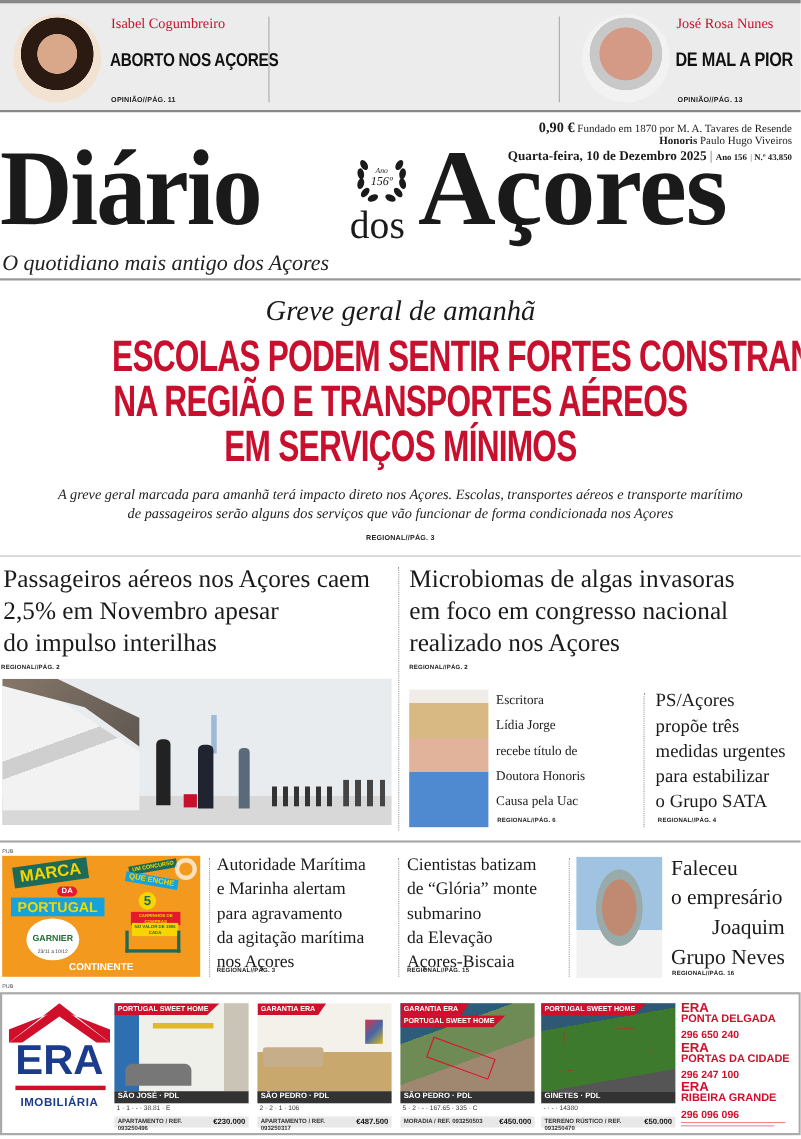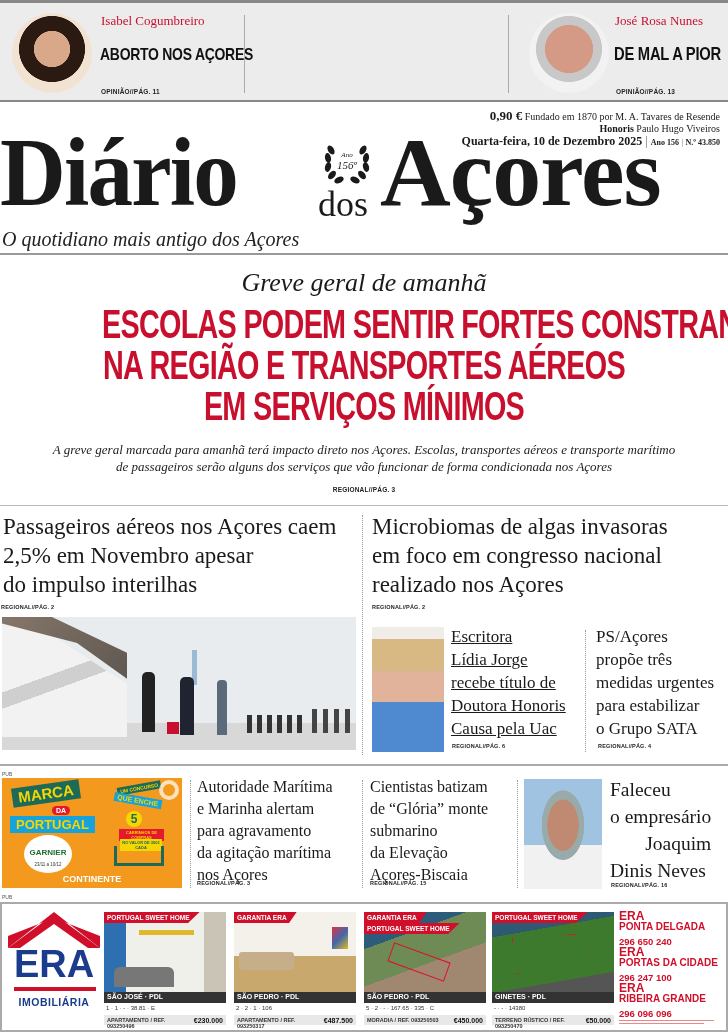--- a/index.html
+++ b/index.html
@@ -158,21 +158,21 @@
   <div style="position:absolute;left:190px;top:33px;width:5px;height:35px;background:#9cb9d6;"></div>
   <div style="position:absolute;left:140px;top:55px;width:13px;height:60px;background:#222;border-radius:5px 5px 0 0;"></div>
   <div style="position:absolute;left:178px;top:60px;width:14px;height:58px;background:#1f2430;border-radius:5px 5px 0 0;"></div>
   <div style="position:absolute;left:215px;top:63px;width:10px;height:55px;background:#5a6a7a;border-radius:4px 4px 0 0;"></div>
   <div style="position:absolute;left:165px;top:105px;width:12px;height:12px;background:#c8102e;"></div>
   <div style="position:absolute;left:245px;top:98px;width:60px;height:18px;background:repeating-linear-gradient(90deg,#333 0 5px,transparent 5px 10px);"></div>
   <div style="position:absolute;left:310px;top:92px;width:40px;height:24px;background:repeating-linear-gradient(90deg,#444 0 5px,transparent 5px 11px);"></div>
 </div>
 
 <div class="abs photo" style="left:372px;top:627px;width:72px;height:125px;background:linear-gradient(#f0ede8 0 10%, #d9b983 10% 35%, #e0b39a 35% 60%, #4f8ad1 60%);"></div>
-<div class="abs story-title" style="left:451px;top:625px;font-size:17px;line-height:23px;text-decoration:underline;">
+<div class="abs story-title" style="left:451px;top:625px;font-size:12px;line-height:23px;">
   <div>Escritora</div>
   <div>Lídia Jorge</div>
   <div>recebe título de</div>
   <div>Doutora Honoris</div>
   <div>Causa pela Uac</div>
 </div>
 <div class="abs ref" style="left:452px;top:743px;font-size:5.5px;">REGIONAL//PÁG. 6</div>
 
 <div class="abs vdiv" style="left:585px;top:630px;height:122px;"></div>
 
@@ -227,21 +227,21 @@
 </div>
 <div class="abs ref" style="left:370px;top:880px;font-size:5.5px;">REGIONAL//PÁG. 15</div>
 
 <div class="abs vdiv" style="left:517px;top:780px;height:108px;"></div>
 
 <div class="abs photo" style="left:524px;top:779px;width:78px;height:110px;background:radial-gradient(ellipse at 50% 42%, #c08a72 0 28%, #9aa 29% 38%, transparent 39%), linear-gradient(#9fc3e0 0 60%, #f1f1f1 60%);"></div>
 <div class="abs story-title" style="left:610px;top:776px;font-size:19.5px;line-height:27px;">
   <div>Faleceu</div>
   <div>o empresário</div>
   <div style="padding-left:5px;text-align:right;">Joaquim</div>
-  <div>Dinis Neves</div>
+  <div>Grupo Neves</div>
 </div>
 <div class="abs ref" style="left:611px;top:882px;font-size:5.5px;">REGIONAL//PÁG. 16</div>
 
 <div class="abs pub" style="left:2px;top:894px;">PUB</div>
 
 <div class="abs era-box">
 
   <div style="position:absolute;left:6px;top:8px;width:92px;height:36px;">
     <svg width="92" height="36" viewBox="0 0 92 36">
         <polygon points="0,36 46,0 92,36 92,24 46,6 0,24" fill="#d0102b"></polygon>

